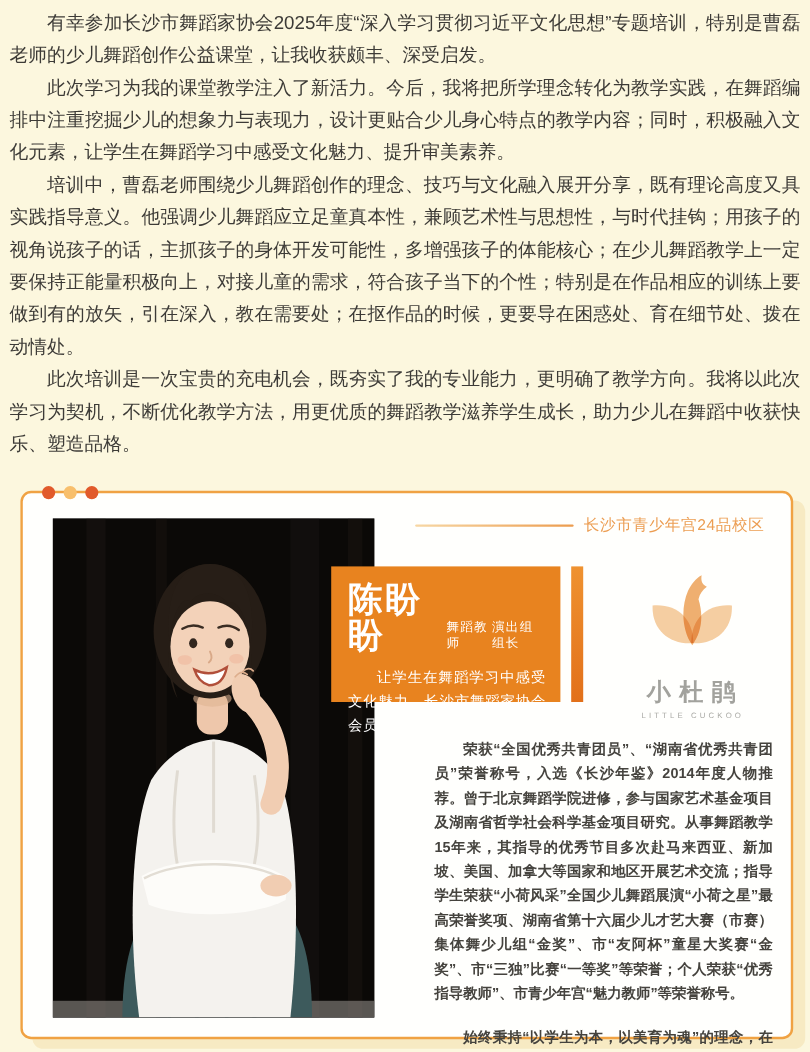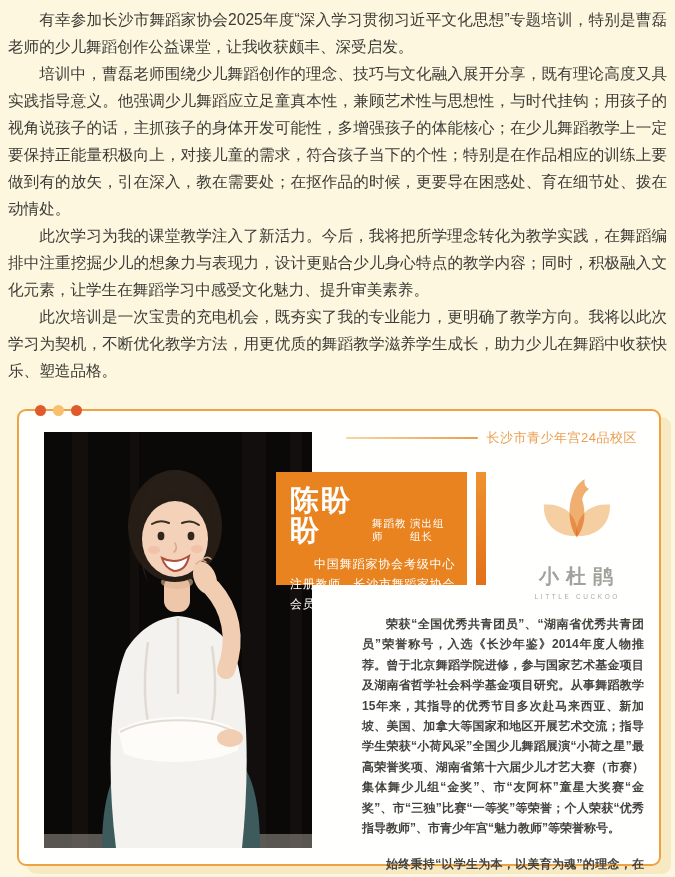--- a/index.html
+++ b/index.html
@@ -83,22 +83,22 @@
   }
   .bio p{margin:16px;text-indent:2em;font-weight:bold;}
 </style>
 </head>
 <body>
 
 <div class="stage">
 
   <div class="article">
     <p>有幸参加长沙市舞蹈家协会2025年度“深入学习贯彻习近平文化思想”专题培训，特别是曹磊老师的少儿舞蹈创作公益课堂，让我收获颇丰、深受启发。</p>
+    <p>此次学习为我的课堂教学注入了新活力。今后，我将把所学理念转化为教学实践，在舞蹈编排中注重挖掘少儿的想象力与表现力，设计更贴合少儿身心特点的教学内容；同时，积极融入文化元素，让学生在舞蹈学习中感受文化魅力、提升审美素养。</p>
     <p>培训中，曹磊老师围绕少儿舞蹈创作的理念、技巧与文化融入展开分享，既有理论高度又具实践指导意义。他强调少儿舞蹈应立足童真本性，兼顾艺术性与思想性，与时代挂钩；用孩子的视角说孩子的话，主抓孩子的身体开发可能性，多增强孩子的体能核心；在少儿舞蹈教学上一定要保持正能量积极向上，对接儿童的需求，符合孩子当下的个性；特别是在作品相应的训练上要做到有的放矢，引在深入，教在需要处；在抠作品的时候，更要导在困惑处、育在细节处、拨在动情处。</p>
-    <p>此次学习为我的课堂教学注入了新活力。今后，我将把所学理念转化为教学实践，在舞蹈编排中注重挖掘少儿的想象力与表现力，设计更贴合少儿身心特点的教学内容；同时，积极融入文化元素，让学生在舞蹈学习中感受文化魅力、提升审美素养。</p>
     <p>此次培训是一次宝贵的充电机会，既夯实了我的专业能力，更明确了教学方向。我将以此次学习为契机，不断优化教学方法，用更优质的舞蹈教学滋养学生成长，助力少儿在舞蹈中收获快乐、塑造品格。</p>
   </div>
 
   <div class="card">
 
     <div class="dots">
       <span class="dot d1"></span>
       <span class="dot d2"></span>
       <span class="dot d3"></span>
     </div>
@@ -159,21 +159,21 @@
     </div>
 
     <div class="badge">
       <div class="name-row">
         <span class="name">陈盼盼</span>
         <span class="titles">
           <span>舞蹈教师</span>
           <span>演出组组长</span>
         </span>
       </div>
-      <div class="memberships">中国舞蹈家协会考级中心注册教师、长沙市舞蹈家协会会员</div>
+      <div class="memberships">让学生在舞蹈学习中感受文化魅力、长沙市舞蹈家协会会员</div>
     </div>
 
     <div class="vbar"></div>
 
     <div class="logo">
       <svg width="88" height="80" viewBox="0 0 100 92" xmlns="http://www.w3.org/2000/svg">
         <g>
           <path d="M52 70 C30 72 12 58 13 34 C36 32 52 46 52 70 Z" fill="#f4c692" opacity="0.85" style="mix-blend-mode:multiply"></path>
           <path d="M50 70 C72 72 90 58 89 34 C66 32 50 46 50 70 Z" fill="#f4c692" opacity="0.85" style="mix-blend-mode:multiply"></path>
           <path d="M51 72 C41 58 40 36 47 20 C50 14 54 8 60 5 C59 11 61 14 65 16 C61 19 58 23 57 28 C62 44 60 60 51 72 Z" fill="#eda45c" opacity="0.88" style="mix-blend-mode:multiply"></path>

